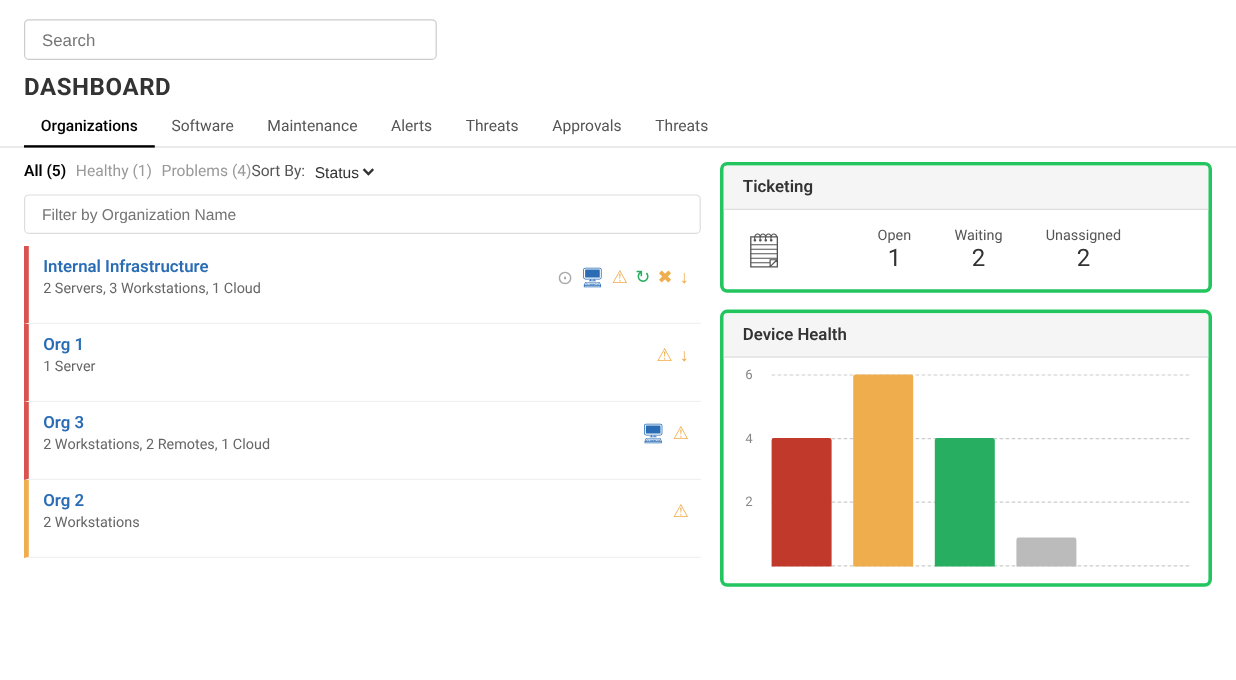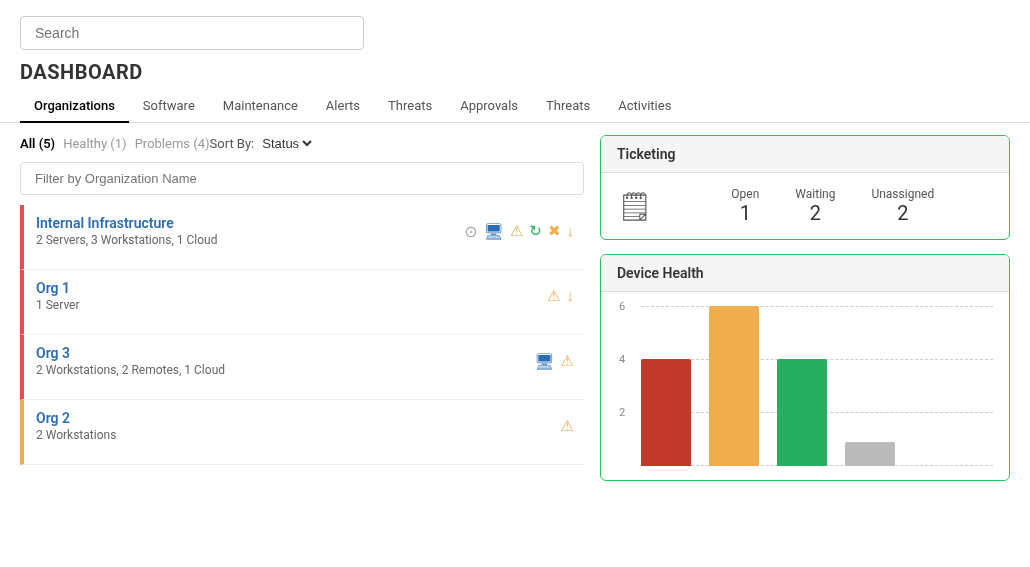--- a/index.html
+++ b/index.html
@@ -160,21 +160,21 @@
     .right-panel {
       width: 410px;
       flex-shrink: 0;
       display: flex;
       flex-direction: column;
       gap: 14px;
     }
 
     
     .card {
-      border: 1px solid #22c55e;
+      border: 3px solid #22c55e;
       border-radius: 6px;
       background: #fff;
       overflow: hidden;
     }
     .card-header {
       background: #f5f5f5;
       padding: 10px 16px;
       font-weight: 600;
       font-size: 14px;
       border-bottom: 1px solid #ddd;
@@ -244,21 +244,20 @@
 <div class="dashboard-title">DASHBOARD</div>
 
 <nav class="nav-tabs">
   <div class="nav-tab active">Organizations</div>
   <div class="nav-tab">Software</div>
   <div class="nav-tab">Maintenance</div>
   <div class="nav-tab">Alerts</div>
   <div class="nav-tab">Threats</div>
   <div class="nav-tab">Approvals</div>
   <div class="nav-tab">Threats</div>
-  <div class="nav-tab">Activities</div>
 </nav>
 
 <div class="main-content">
 
   <div class="left-panel">
 
     
     <div class="filter-bar">
       <div class="filter-tabs">
         <span class="filter-tab active">All (5)</span>

